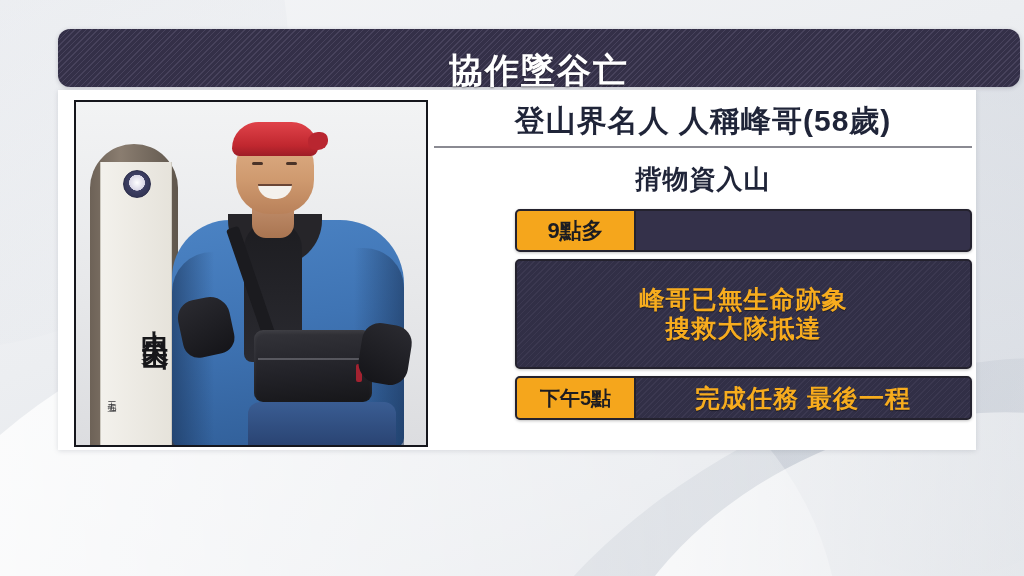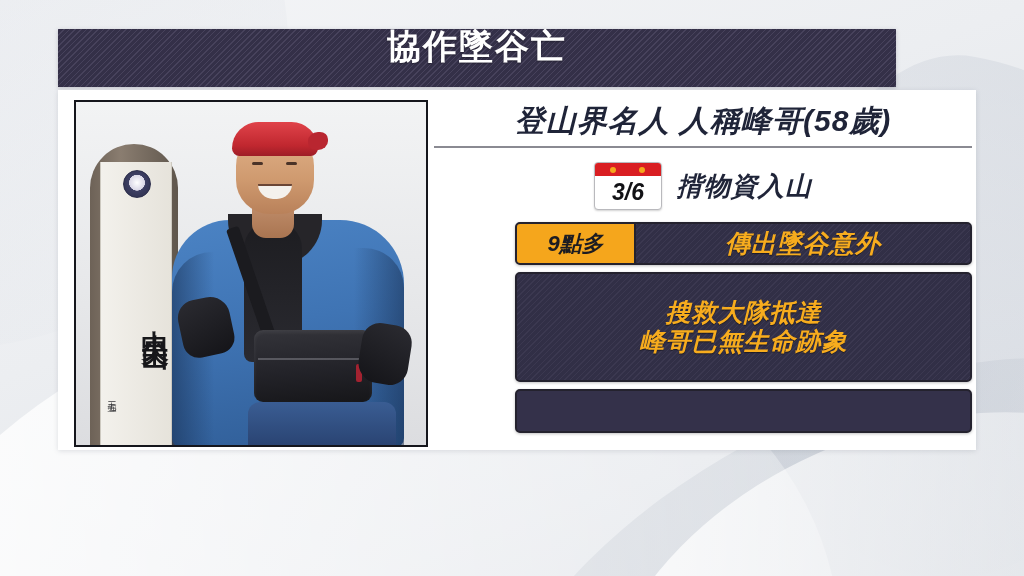--- a/index.html
+++ b/index.html
@@ -66,32 +66,33 @@
     left: 58px; top: 90px;
     width: 918px; height: 360px;
     background: #ffffff;
     box-shadow: 0 1px 5px rgba(90,95,110,0.18);
   }
 
   
   #header-bar {
     position: absolute;
     left: 58px; top: 29px;
-    width: 838px; height: 58px;
+    width: 962px; height: 58px;
     background-color: #3a3550;
     background-image: repeating-linear-gradient(
         135deg,
         rgba(255,255,255,0.065) 0px,
         rgba(255,255,255,0.065) 1px,
         rgba(0,0,0,0.10) 1px,
         rgba(0,0,0,0.10) 4px);
     display: flex;
-    align-items: flex-start;
+    align-items: flex-end;
     justify-content: center;
     box-shadow: 0 1px 4px rgba(60,60,80,0.25);
+    border-radius: 12px;
   }
   #header-title {
     color: #ffffff;
     font-size: 34px;
     font-weight: bold;
     letter-spacing: 2px;
     text-shadow: 0 1px 2px rgba(0,0,0,0.35);
     line-height: 1;
   }
 
@@ -301,21 +302,21 @@
     left: 172px; top: 300px;
     width: 148px; height: 43px;
     background: linear-gradient(180deg,#3a5d93,#2a4473);
     border-radius: 12px 12px 0 0;
   }
 
   
   #right-col {
     position: absolute;
     left: 434px; top: 100px;
-    width: 538px; height: 340px; font-style: italic;
+    width: 538px; height: 340px;
   }
   #subtitle {
     color: #1f2438;
     font-size: 30px;
     font-weight: bold;
     text-align: center;
     line-height: 1.1;
     letter-spacing: 1px;
     padding-top: 4px;
     white-space: nowrap;
@@ -484,44 +485,38 @@
     <div class="glove-r"></div>
     <div class="pants"></div>
   </div>
 
   <div id="right-col">
 
     <div id="subtitle">登山界名人 人稱峰哥(58歲)</div>
     <div id="subtitle-divider"></div>
 
     <div id="date-row">
-      <div class="cal-icon">
-        <div class="cal-top">
-          <span class="cal-dot d1"></span>
-          <span class="cal-dot d2"></span>
-        </div>
-        <div class="cal-date">3/6</div>
-      </div>
       <div id="date-text">揹物資入山</div>
     </div>
 
     <div id="timeline">
 
       <div class="tl-row r1">
         <div class="tl-time">9點多</div>
+      </div>
+
+      <div class="tl-row r2">
         <div class="tl-body">
-          <span>傳出墜谷意外</span>
+          <span>峰哥已無生命跡象</span>
+          <span>搜救大隊抵達</span>
         </div>
       </div>
 
-      <div class="tl-row r2">
+      <div class="tl-row r3">
+        <div class="tl-time small">下午5點</div>
         <div class="tl-body">
-          <span>搜救大隊抵達</span>
-          <span>峰哥已無生命跡象</span>
+          <span>完成任務 最後一程</span>
         </div>
-      </div>
-
-      <div class="tl-row r3">
       </div>
 
     </div>
   </div>
 </div>
 
 </body></html>

